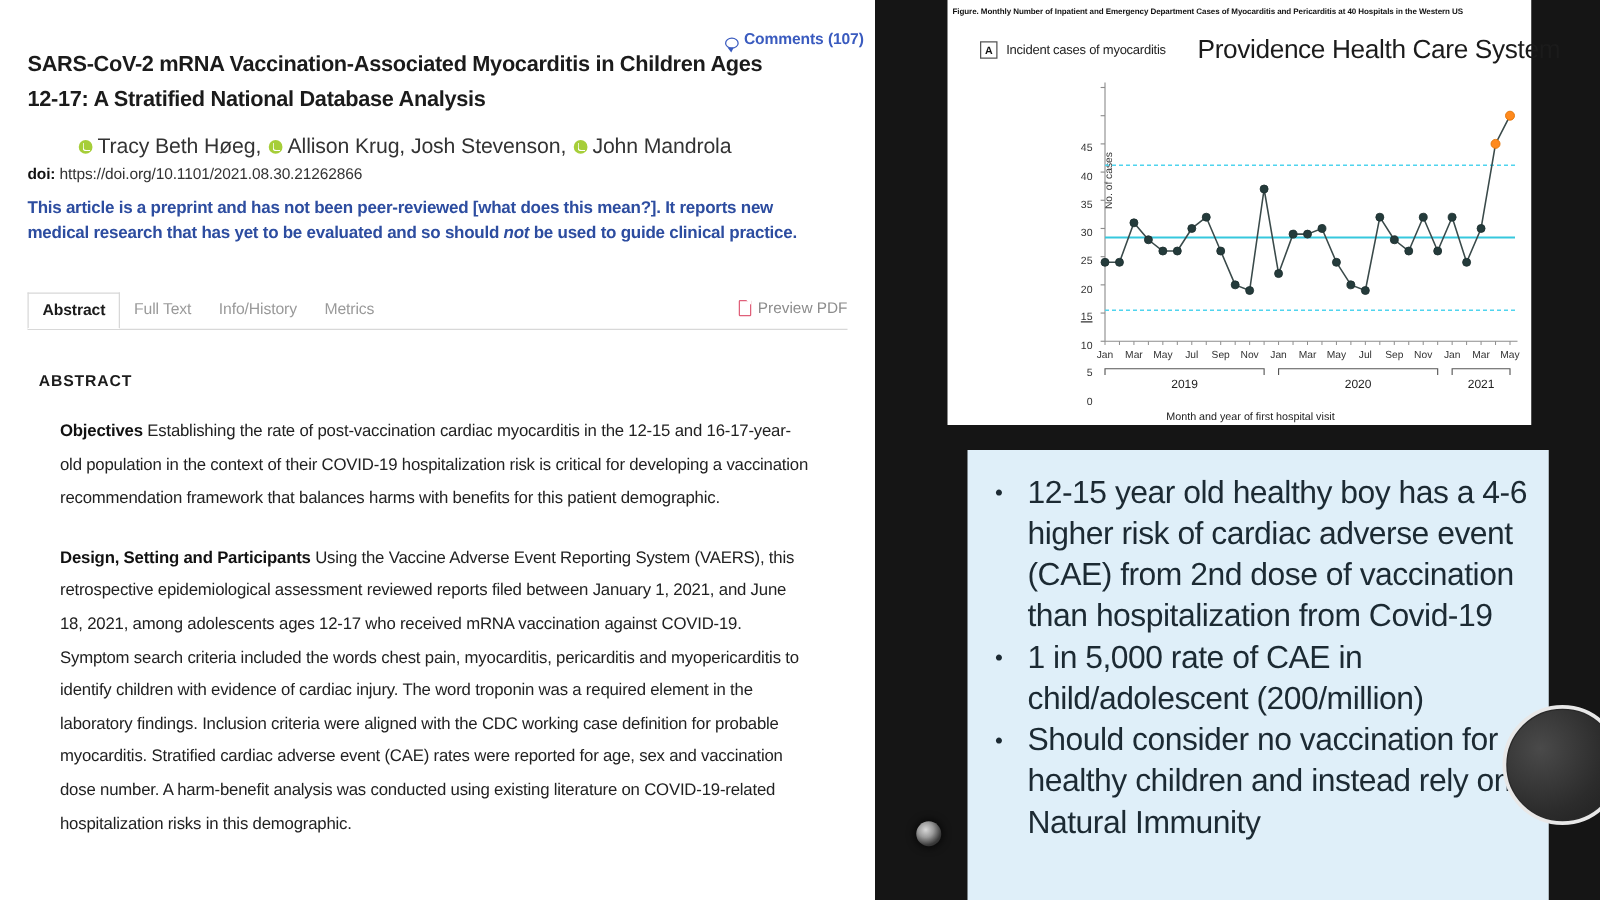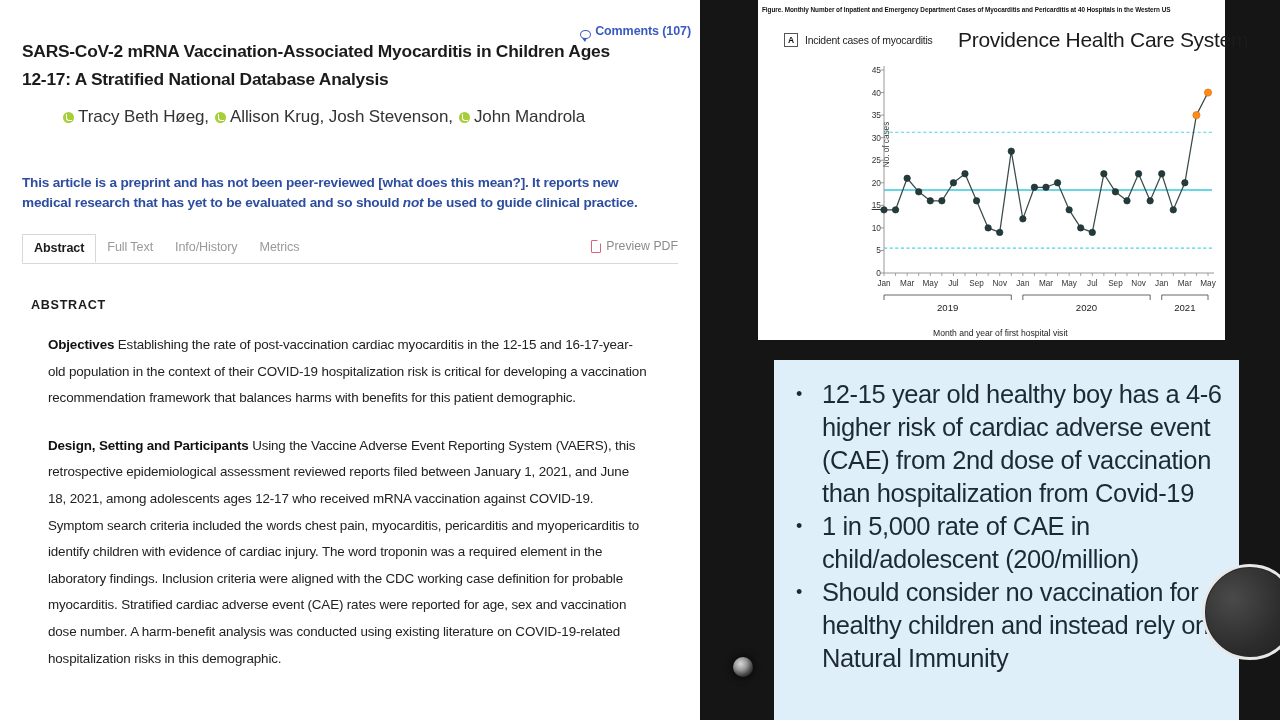--- a/index.html
+++ b/index.html
@@ -64,21 +64,21 @@
 
   #doi {
     position: absolute; left: 22px; top: 132px;
     font-size: 12.4px; color: #333; letter-spacing: -0.1px;
   }
   #doi b { color: #111; }
 
   #preprint-notice {
     position: absolute; left: 22px; top: 156px; width: 632px;
     font-size: 13.6px; line-height: 19.5px;
-    font-weight: bold; color: #2d4da0; letter-spacing: -0.2px; margin-top: 17px;
+    font-weight: bold; color: #2d4da0; letter-spacing: -0.2px;
   }
   #preprint-notice .ital { font-style: italic; font-weight: bold; }
 
   
   #tabs {
     position: absolute; left: 22px; top: 234px; width: 656px;
     height: 30px;
     border-bottom: 1px solid #d8d8d8;
     display: flex; align-items: flex-start;
   }
@@ -165,22 +165,22 @@
 
   
   #chart-wrap { position: absolute; left: 0; top: 0; width: 467px; height: 340px; }
   #ylabel {
     position: absolute; left: 106px; top: 140px;
     font-size: 8.2px; color: #333;
     transform: rotate(-90deg); transform-origin: center;
     white-space: nowrap;
   }
   .ytick {
-    position: absolute; right: 1px; font-size: 8.4px; color: #333;
-    text-align: right; width: 20px; transform: translateY(-50%);
+    position: absolute; right: 8px; font-size: 8.4px; color: #333;
+    text-align: right; width: 20px; transform: translateY(-50%); margin-top: 48px;
   }
   #ytick-col { position: absolute; left: 102px; top: 0; width: 22px; height: 340px; }
   #xtick-row { position: absolute; left: 0; top: 0; width: 467px; height: 340px; }
   .xtick {
     position: absolute; font-size: 8.2px; color: #333;
     transform: translateX(-50%); white-space: nowrap;
   }
   .yearlabel {
     position: absolute; font-size: 9.6px; color: #222;
     transform: translateX(-50%); white-space: nowrap;
@@ -246,20 +246,24 @@
 
     <div id="authors">
       <span class="orcid"></span>
       <span class="author-name">Tracy Beth Høeg,</span>
       <span class="orcid"></span>
       <span class="author-name">Allison Krug, Josh Stevenson,</span>
       <span class="orcid"></span>
       <span class="author-name">John Mandrola</span>
     </div>
 
+    <div id="doi">
+      <b>doi:</b>
+      <span>https://doi.org/10.1101/2021.08.30.21262866</span>
+    </div>
 
     <div id="preprint-notice">
       <span>This article is a preprint and has not been peer-reviewed [what does this mean?]. It reports new medical research that has yet to be evaluated and so should </span><span class="ital">not</span><span> be used to guide clinical practice.</span>
     </div>
 
     <div id="tabs">
       <div class="tab active">Abstract</div>
       <div class="tab">Full Text</div>
       <div class="tab">Info/History</div>
       <div class="tab">Metrics</div>

